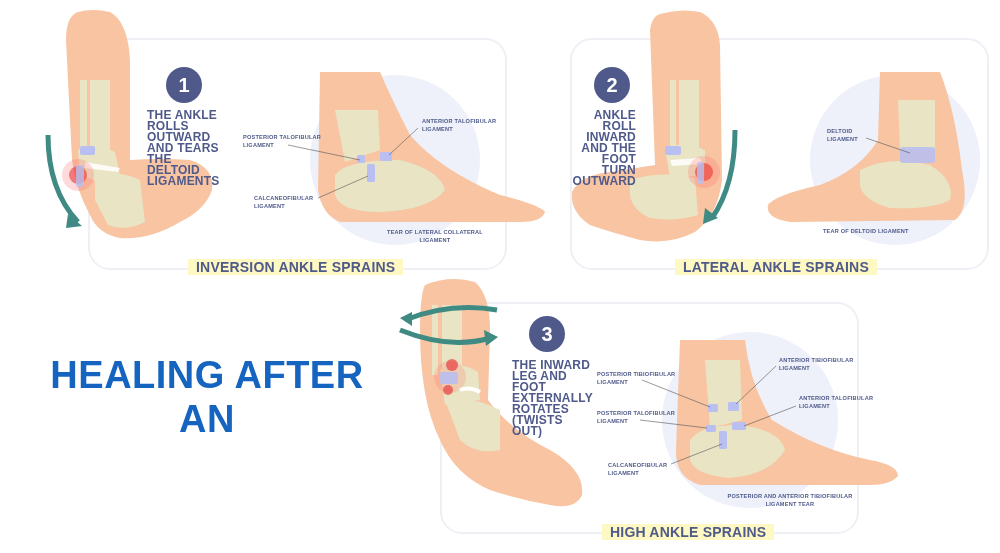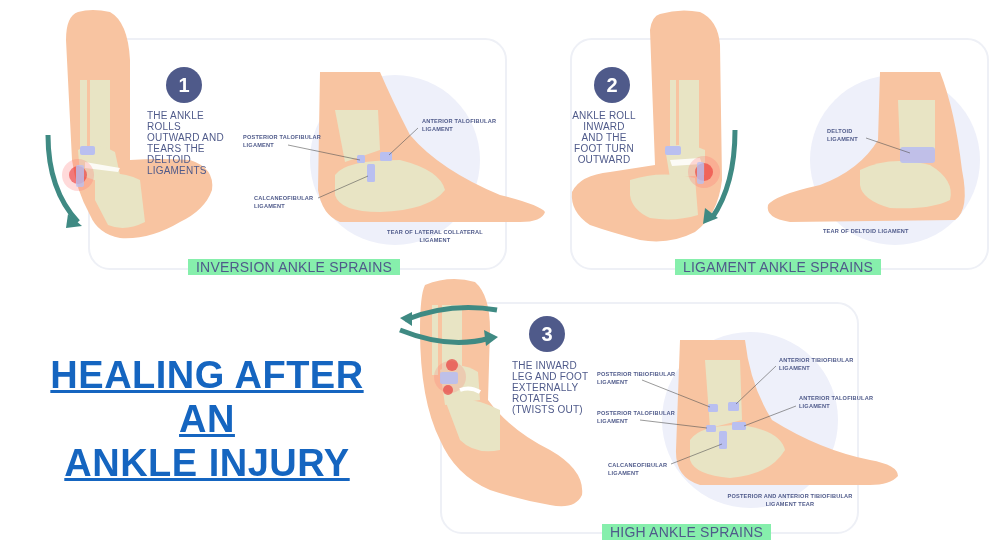--- a/index.html
+++ b/index.html
@@ -1,24 +1,24 @@
 <!DOCTYPE html>
 <html><head>
 <meta charset="utf-8">
 <style>
   html,body{margin:0;padding:0;background:#ffffff;}
   body{width:1000px;height:553px;position:relative;overflow:hidden;font-family:"Liberation Sans","DejaVu Sans",sans-serif;}
   .panel{position:absolute;border:2px solid #eef0f6;border-radius:22px;background:#ffffff;}
-  .section-title{position:absolute;font-weight:normal;color:#4f5a8a;font-size:14px;letter-spacing:0.2px;background:#86efac;padding:0 8px;white-space:nowrap;}
+  .section-title{position:absolute;font-weight:bold;color:#4f5a8a;font-size:14px;letter-spacing:0.2px;background:#fef9c3;padding:0 8px;white-space:nowrap;}
   .num-badge{position:absolute;width:36px;height:36px;border-radius:50%;background:#4f5a8a;color:#fff;font-weight:bold;font-size:20px;display:flex;align-items:center;justify-content:center;}
-  .step-text{position:absolute;font-weight:normal;color:#4f5a8a;font-size:10px;line-height:11px;letter-spacing:0.2px;}
+  .step-text{position:absolute;font-weight:bold;color:#4f5a8a;font-size:12px;line-height:11px;letter-spacing:0.2px;}
   .lbl{position:absolute;font-weight:bold;color:#4f5a8a;font-size:5.6px;line-height:7.5px;letter-spacing:0.2px;white-space:nowrap;}
-  .main-title{position:absolute;left:22px;top:353px;width:370px;text-align:center;color:#1565c0;font-weight:bold;font-size:38px;line-height:44px;letter-spacing:0.5px;text-decoration:underline;}
+  .main-title{position:absolute;left:22px;top:353px;width:370px;text-align:center;color:#1565c0;font-weight:bold;font-size:38px;line-height:44px;letter-spacing:0.5px;}
   svg{position:absolute;overflow:visible;}
-  .tr{text-align:center;}
+  .tr{text-align:right;}
   .tc{text-align:center;}
 </style>
 </head>
 <body>
 
 <div class="panel" style="left:88px;top:38px;width:415px;height:228px;"></div>
 
 <svg width="1000" height="553" style="left:0;top:0;">
   <circle cx="395" cy="160" r="85" fill="#eef0fa"></circle>
 </svg>
@@ -84,21 +84,21 @@
 <svg width="1000" height="553" style="left:0;top:0;">
   <path d="M880 72 L940 72 Q955 110 962 170 Q970 210 955 220 L790 222 Q765 218 768 205 Q775 195 820 185 Q860 170 878 140 Z" fill="#f8c4a1"></path>
   <path d="M898 100 L935 100 L935 150 L900 150 Z" fill="#e8e4c4"></path>
   <path d="M860 170 Q890 155 930 165 Q955 180 950 200 Q930 210 890 208 Q862 200 860 185 Z" fill="#e8e4c4"></path>
   <rect x="900" y="147" width="35" height="16" rx="3" fill="#b9bff0" opacity="0.9"></rect>
   <line x1="866" y1="138" x2="910" y2="153" stroke="#555" stroke-width="0.6"></line>
 </svg>
 <div class="lbl" style="left:827px;top:128px;white-space:normal;width:36px;">DELTOID LIGAMENT</div>
 <div class="lbl" style="left:823px;top:228px;">TEAR OF DELTOID LIGAMENT</div>
 
-<div class="section-title" style="left:675px;top:259px;">LIGAMENT ANKLE SPRAINS</div>
+<div class="section-title" style="left:675px;top:259px;">LATERAL ANKLE SPRAINS</div>
 
 <div class="panel" style="left:440px;top:302px;width:415px;height:228px;"></div>
 
 <svg width="1000" height="553" style="left:0;top:0;">
   <circle cx="750" cy="420" r="88" fill="#eef0fa"></circle>
 </svg>
 
 <svg width="1000" height="553" style="left:0;top:0;">
   <path d="M425 285 Q450 275 475 282 Q490 295 490 330 L488 400 Q510 430 550 450 Q585 470 582 495 Q575 510 550 505 Q520 500 490 490 Q455 475 440 440 Q420 400 420 330 Q420 295 425 285 Z" fill="#f8c4a1"></path>
   <rect x="432" y="305" width="6" height="70" fill="#e8e4c4"></rect>
@@ -137,14 +137,13 @@
 <div class="lbl" style="left:779px;top:357px;white-space:normal;width:80px;">ANTERIOR TIBIOFIBULAR LIGAMENT</div>
 <div class="lbl" style="left:597px;top:410px;white-space:normal;width:80px;">POSTERIOR TALOFIBULAR LIGAMENT</div>
 <div class="lbl" style="left:799px;top:395px;white-space:normal;width:80px;">ANTERIOR TALOFIBULAR LIGAMENT</div>
 <div class="lbl" style="left:608px;top:462px;white-space:normal;width:60px;">CALCANEOFIBULAR LIGAMENT</div>
 <div class="lbl tc" style="left:720px;top:493px;white-space:normal;width:140px;">POSTERIOR AND ANTERIOR TIBIOFIBULAR LIGAMENT TEAR</div>
 
 <div class="section-title" style="left:565px;top:524px;margin-left:37px;">HIGH ANKLE SPRAINS</div>
 
 <div class="main-title">
   <div>HEALING AFTER AN</div>
-  <div>ANKLE INJURY</div>
 </div>
 
 </body></html>

